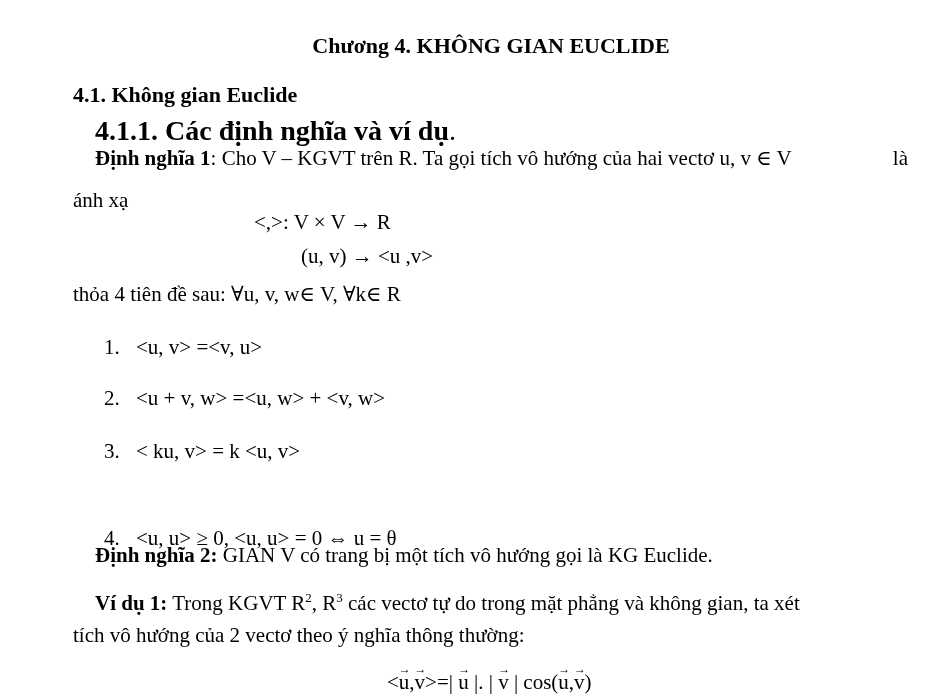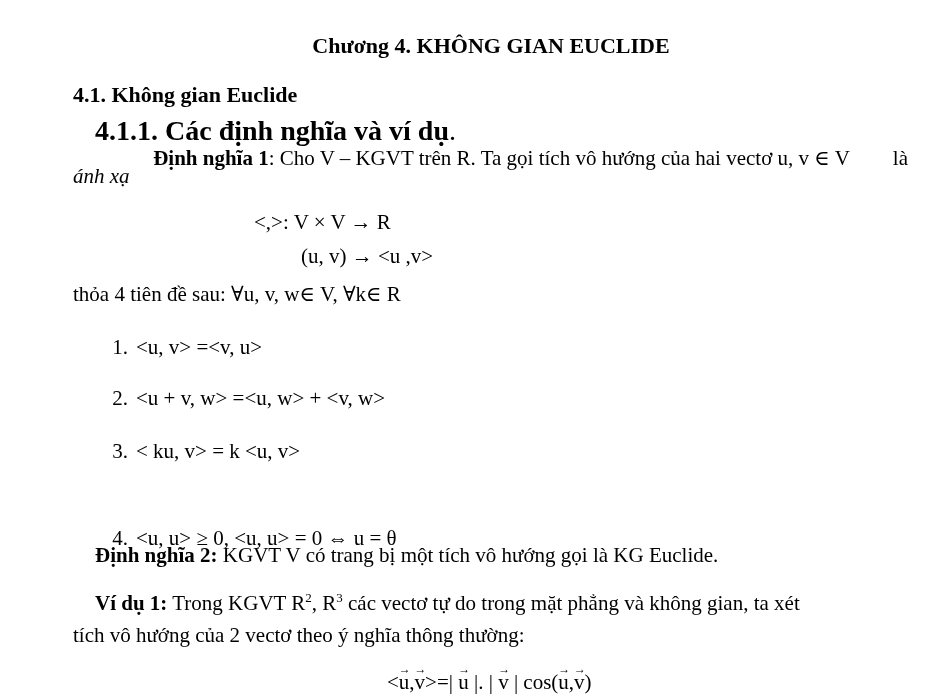--- a/index.html
+++ b/index.html
@@ -18,37 +18,36 @@
     }
     .page {
       position: absolute;
       left: 0; top: 0;
       width: 846px; height: 700px;
     }
     .line {
       position: absolute;
       white-space: nowrap;
       line-height: 1;
-      text-align: center;
     }
     .b { font-weight: bold; }
     .title {
       top: 35px;
       left: 0;
       width: 982px;
       text-align: center;
       font-size: 22px;
       font-weight: bold;
     }
     .h1 { top: 84px; left: 73px; font-size: 22px; font-weight: bold; }
     .h2 { top: 117px; left: 95px; font-size: 28px; font-weight: bold; }
     .h2 .dot { font-weight: normal; }
     .p1 { top: 148px; left: 95px; width: 813px; }
     .p1-right { position: absolute; right: 0; top: 0; }
-    .p1b { top: 166px; left: 73px; font-style: italic; }
+    .p1b { top: 190px; left: 73px; }
     .m1 { top: 212px; left: 254px; }
     .m2 { top: 246px; left: 301px; }
     .p2 { top: 284px; left: 73px; }
     .ax { left: 104px; }
     .ax .num { display: inline-block; width: 32px; }
     .ax1 { top: 337px; }
     .ax2 { top: 388px; }
     .ax3 { top: 441px; }
     .ax4 { top: 492px; margin-top: 36px; }
     .def2 { top: 545px; left: 95px; }
@@ -100,21 +99,21 @@
     <span class="num">2.</span><span class="math">&lt;u + v, w&gt; =&lt;u, w&gt; + &lt;v, w&gt;</span>
   </div>
   <div class="line ax ax3">
     <span class="num">3.</span><span class="math">&lt; ku, v&gt; = k &lt;u, v&gt;</span>
   </div>
   <div class="line ax ax4">
     <span class="num">4.</span><span class="math">&lt;u, u&gt; ≥ 0, &lt;u, u&gt; = 0 ⇔ u = θ</span>
   </div>
 
   <div class="line def2">
-    <span class="b">Định nghĩa 2:</span><span> KGVT V có trang bị một tích vô hướng gọi là KG Euclide.</span>
+    <span class="b">Định nghĩa 2:</span><span> GIAN V có trang bị một tích vô hướng gọi là KG Euclide.</span>
   </div>
 
   <div class="line ex1">
     <span class="b">Ví dụ 1:</span><span> Trong KGVT R</span><sup>2</sup><span>, R</span><sup>3</sup><span> các vectơ tự do trong mặt phẳng và không gian, ta xét</span>
   </div>
 
   <div class="line ex1b">tích vô hướng của 2 vectơ theo ý nghĩa thông thường:</div>
 
   <div class="line formula math">
     <span>&lt;</span><span class="vec">u</span><span>,</span><span class="vec">v</span><span>&gt;=| </span><span class="vec">u</span><span> |. | </span><span class="vec">v</span><span> | cos(</span><span class="vec">u</span><span>,</span><span class="vec">v</span><span>)</span>

